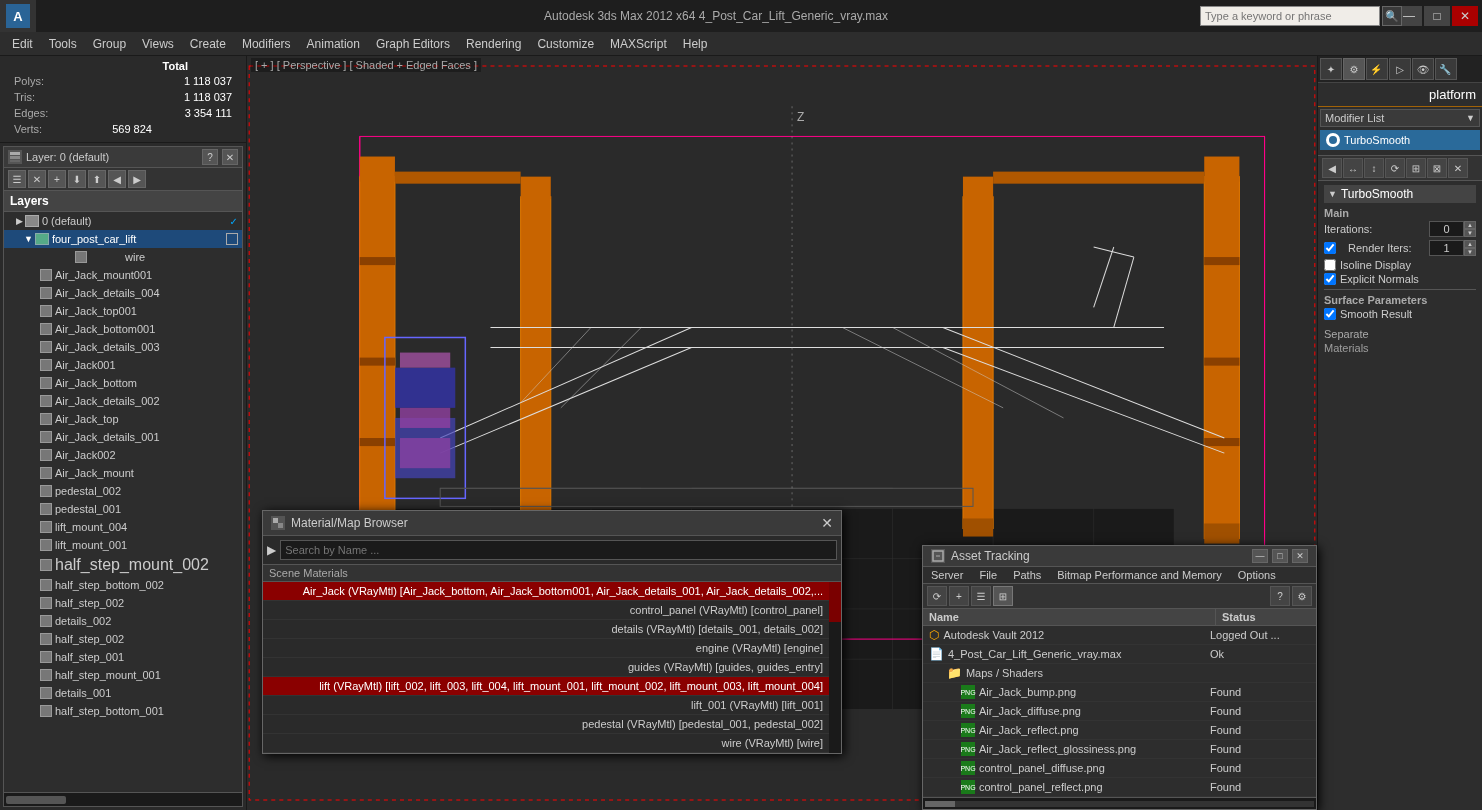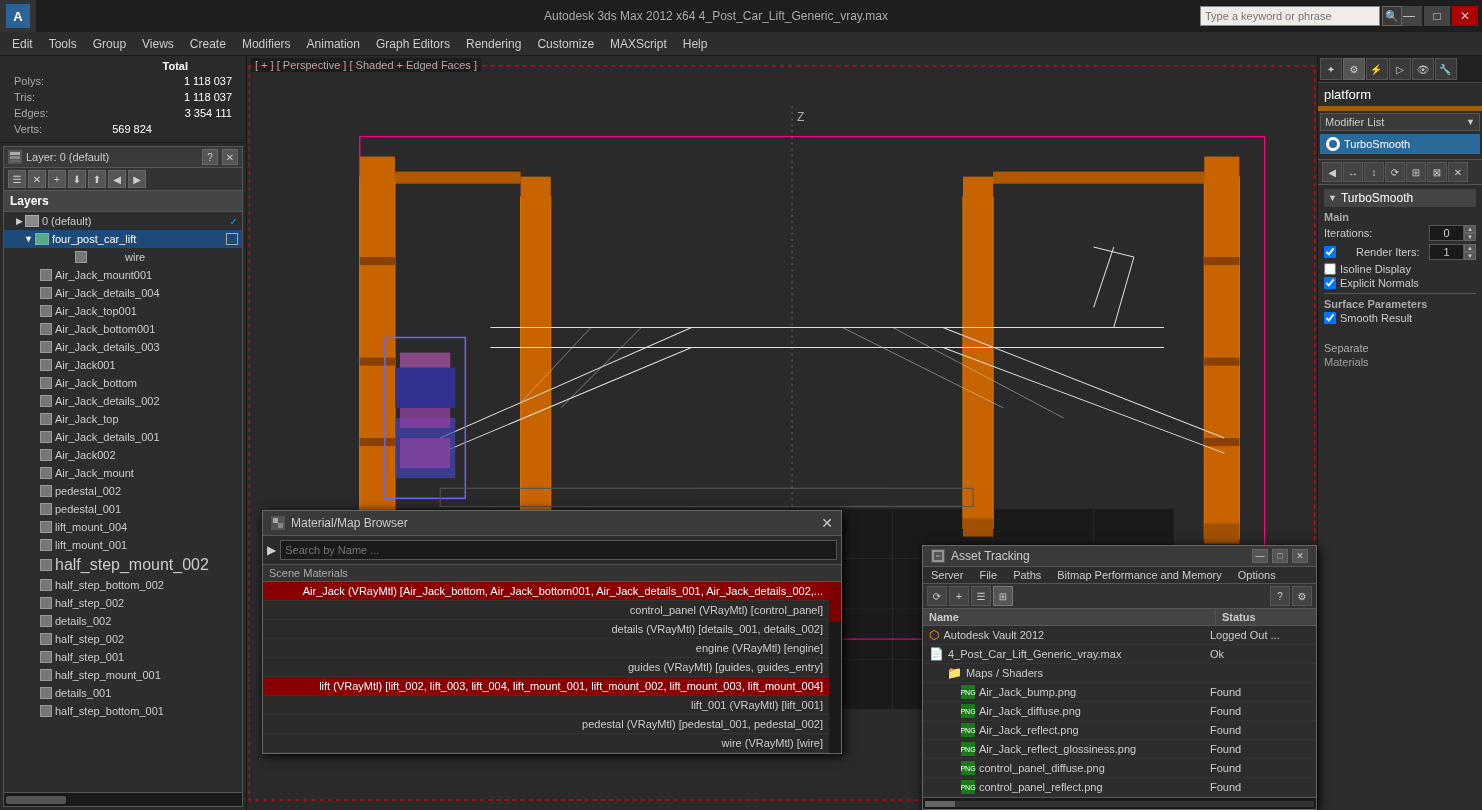--- a/index.html
+++ b/index.html
@@ -431,21 +431,21 @@
 
     <div style="display:flex;gap:1px;padding:2px;background:#222;border-bottom:1px solid #444;flex-wrap:wrap;">
       <button class="rp-tab active" style="width:22px;height:22px;background:#3a3a3a;border:1px solid #555;cursor:pointer;color:#ccc;font-size:10px;">✦</button>
       <button class="rp-tab" style="width:22px;height:22px;background:#555;border:1px solid #666;cursor:pointer;color:#ccc;font-size:10px;">⚙</button>
       <button class="rp-tab" style="width:22px;height:22px;background:#3a3a3a;border:1px solid #555;cursor:pointer;color:#ccc;font-size:10px;">⚡</button>
       <button class="rp-tab" style="width:22px;height:22px;background:#3a3a3a;border:1px solid #555;cursor:pointer;color:#ccc;font-size:10px;">▷</button>
       <button class="rp-tab" style="width:22px;height:22px;background:#3a3a3a;border:1px solid #555;cursor:pointer;color:#ccc;font-size:10px;">👁</button>
       <button class="rp-tab" style="width:22px;height:22px;background:#3a3a3a;border:1px solid #555;cursor:pointer;color:#ccc;font-size:10px;">🔧</button>
     </div>
 
-    <div style="color:#fff;font-size:13px;padding:4px 6px;background:#2d2d2d;border-bottom:5px solid #a16207;">platform</div>
+    <div style="color:#fff;font-size:13px;padding:4px 6px;background:#2d2d2d;border-bottom:1px solid #a16207;text-align:right;">platform</div>
 
     <div style="background:#3a3a3a;border:1px solid #555;display:flex;align-items:center;justify-content:space-between;padding:2px 4px;margin:2px 2px;cursor:pointer;">
       <span style="color:#ccc;font-size:11px;">Modifier List</span>
       <span style="color:#ccc;font-size:9px;">▼</span>
     </div>
 
     <div style="background:#2a6a9a;color:#fff;padding:3px 6px;font-size:11px;display:flex;align-items:center;gap:4px;cursor:pointer;margin:1px 2px;">
       <div style="width:14px;height:14px;background:#fff;border-radius:50%;display:flex;align-items:center;justify-content:center;flex-shrink:0;">
         <div style="width:8px;height:8px;background:#2a6a9a;border-radius:50%;"></div>
       </div>
@@ -479,21 +479,21 @@
           <div style="display:flex;align-items:center;">
             <div style="background:#1a1a1a;color:#ccc;border:1px solid #555;width:35px;height:16px;font-size:11px;display:flex;align-items:center;justify-content:center;">0</div>
             <div style="display:flex;flex-direction:column;">
               <button style="width:12px;height:8px;background:#555;border:1px solid #666;cursor:pointer;color:#ccc;font-size:6px;line-height:1;">▲</button>
               <button style="width:12px;height:8px;background:#555;border:1px solid #666;cursor:pointer;color:#ccc;font-size:6px;line-height:1;">▼</button>
             </div>
           </div>
         </div>
 
         <div style="display:flex;align-items:center;justify-content:space-between;margin-bottom:3px;">
-          <div style="display:flex;align-items:center;gap:20px;">
+          <div style="display:flex;align-items:center;gap:12px;">
             <input type="checkbox" checked="" style="width: 12px; height: 12px; cursor: pointer;">
             <span style="color:#ccc;font-size:11px;">Render Iters:</span>
           </div>
           <div style="display:flex;align-items:center;">
             <div style="background:#1a1a1a;color:#ccc;border:1px solid #555;width:35px;height:16px;font-size:11px;display:flex;align-items:center;justify-content:center;">1</div>
             <div style="display:flex;flex-direction:column;">
               <button style="width:12px;height:8px;background:#555;border:1px solid #666;cursor:pointer;color:#ccc;font-size:6px;line-height:1;">▲</button>
               <button style="width:12px;height:8px;background:#555;border:1px solid #666;cursor:pointer;color:#ccc;font-size:6px;line-height:1;">▼</button>
             </div>
           </div>
@@ -506,21 +506,21 @@
 
         <div style="display:flex;align-items:center;gap:4px;margin-bottom:4px;">
           <input type="checkbox" checked="" style="width: 12px; height: 12px; cursor: pointer;">
           <span style="color:#ccc;font-size:11px;">Explicit Normals</span>
         </div>
       </div>
 
       <div style="border-top:1px solid #555;padding-top:4px;">
         <div style="color:#aaa;font-size:11px;font-weight:bold;margin-bottom:2px;">Surface Parameters</div>
 
-        <div style="display:flex;align-items:center;gap:4px;margin-bottom:18px;">
+        <div style="display:flex;align-items:center;gap:4px;margin-bottom:8px;">
           <input type="checkbox" checked="" style="width: 12px; height: 12px; cursor: pointer;">
           <span style="color:#ccc;font-size:11px;">Smooth Result</span>
         </div>
 
         <div style="color:#aaa;font-size:11px;margin-bottom:2px;">Separate</div>
 
         <div style="color:#ccc;font-size:11px;opacity:0.7;">Materials</div>
       </div>
     </div>
   </div>

